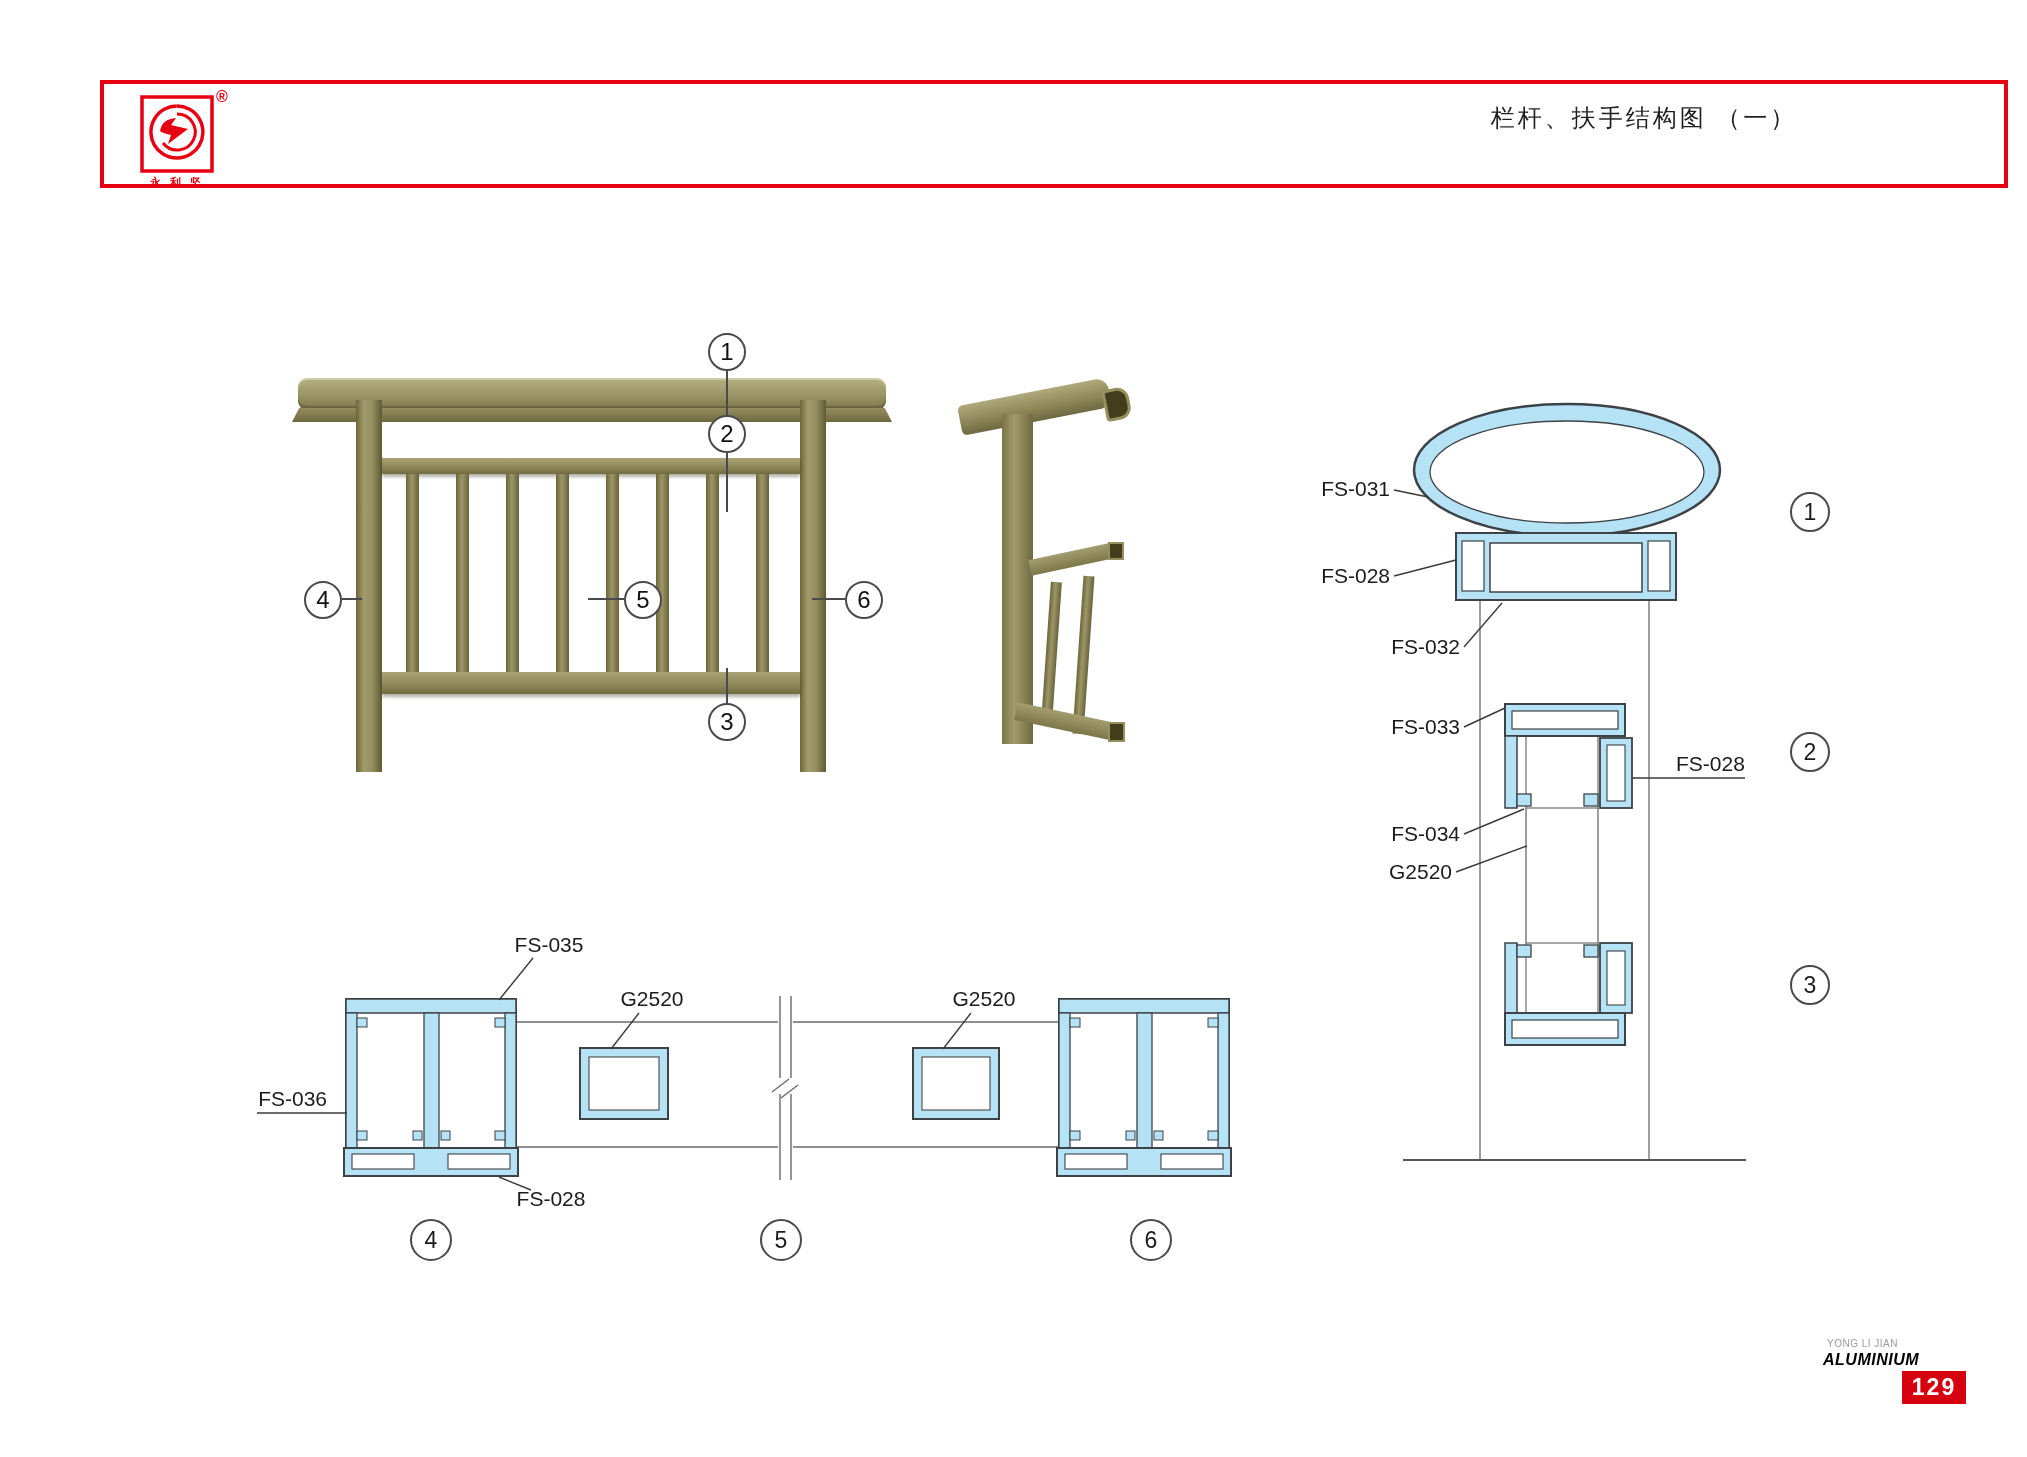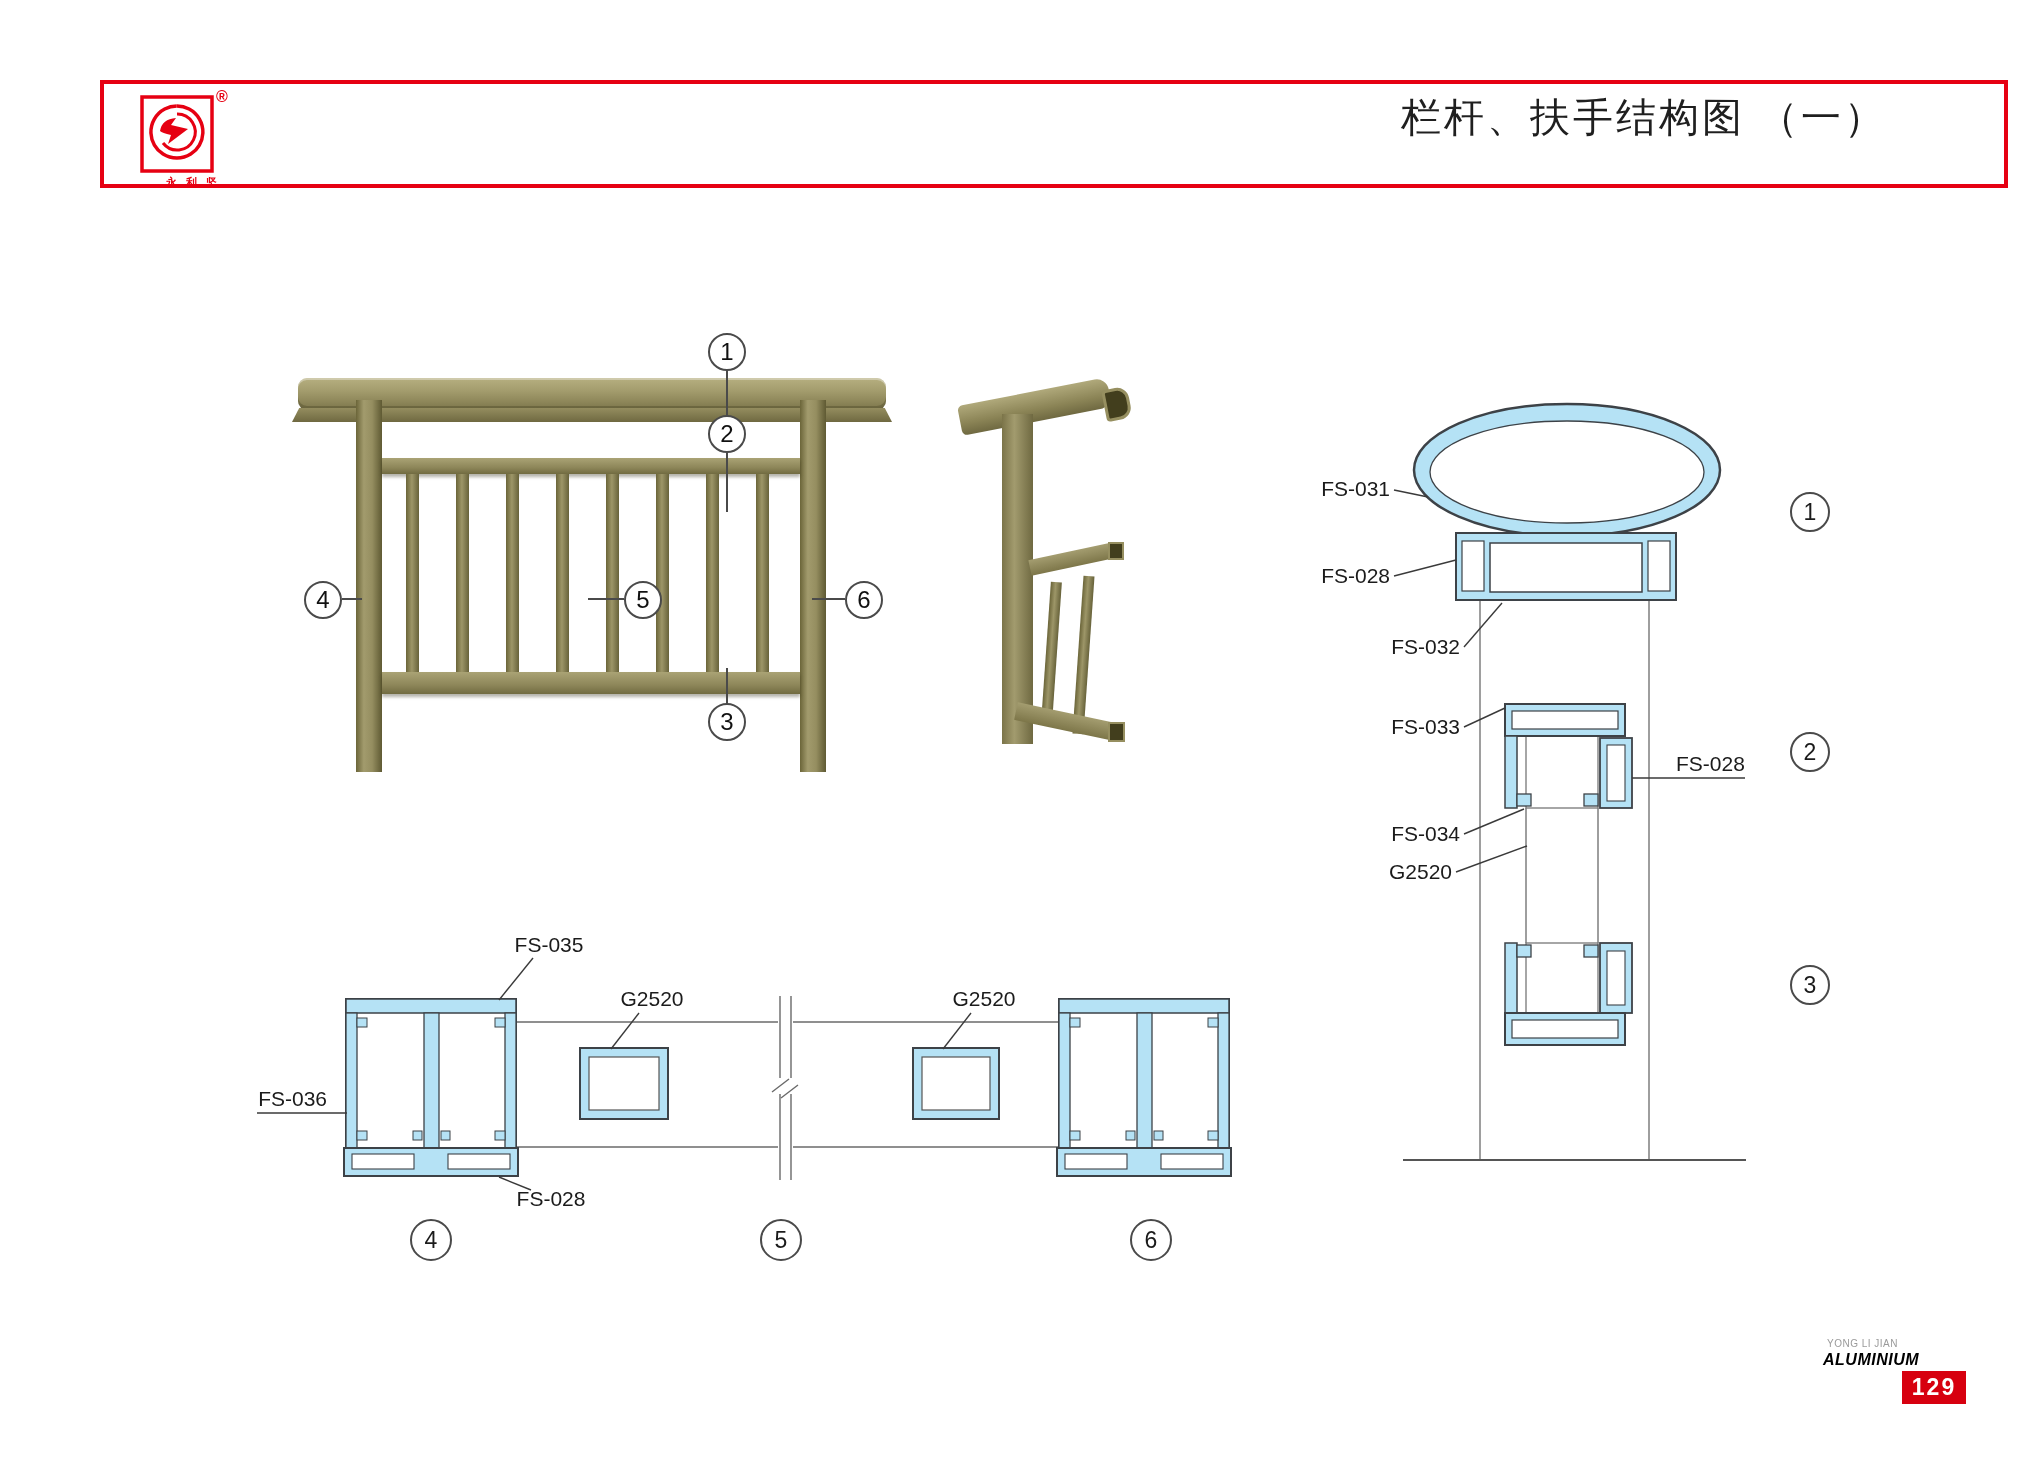--- a/index.html
+++ b/index.html
@@ -4,29 +4,29 @@
 <style>
   html,body{margin:0;padding:0;background:#ffffff;}
   .page{position:relative;width:2027px;height:1457px;background:#fff;overflow:hidden;
         font-family:"Liberation Sans","DejaVu Sans",sans-serif;}
   .abs{position:absolute;}
 
   
   .header{position:absolute;left:100px;top:80px;width:1908px;height:108px;
           border:4px solid #e60012;box-sizing:border-box;background:#fff;}
   .logo-box{position:absolute;left:36px;top:11px;width:74px;height:92px;}
-  .logo-caption{position:absolute;left:16px;top:80px;width:74px;text-align:center;
+  .logo-caption{position:absolute;left:0;top:80px;width:74px;text-align:center;
                 color:#e60012;font-size:11px;font-weight:bold;letter-spacing:3px;white-space:nowrap;}
   .reg-mark{position:absolute;left:112px;top:4px;color:#e60012;font-size:16px;font-weight:bold;}
   .brand{position:absolute;left:128px;top:36px;white-space:nowrap;color:#e60012;}
   .brand-cn{font-size:38px;font-weight:bold;letter-spacing:1px;}
   .brand-en{font-size:34px;font-weight:bold;display:inline-block;transform:scaleX(.94);
             transform-origin:left center;margin-left:8px;letter-spacing:0px;}
   .titles{position:absolute;left:1240px;top:16px;width:600px;text-align:center;color:#1f1f1f;}
-  .title-cn{font-size:40px;letter-spacing:3px;line-height:36px;font-family:Liberation Serif, serif;}
+  .title-cn{font-size:24px;letter-spacing:3px;line-height:36px;}
   .title-en{font-size:23px;line-height:34px;}
 
   
   .front-view{position:absolute;left:292px;top:370px;width:600px;height:402px;}
   .fv{position:absolute;}
   .handrail-top{left:6px;top:8px;width:588px;height:32px;border-radius:9px;
      background:linear-gradient(180deg,#b6af80 0%,#a39c6d 40%,#8d8659 75%,#7a744a 100%);
      box-shadow:inset 0 -4px 0 rgba(60,55,25,.30), inset 0 2px 0 rgba(255,255,255,.35);}
   .handrail-base{left:0;top:38px;width:600px;height:14px;
      background:linear-gradient(180deg,#948d5f,#6f6941);

